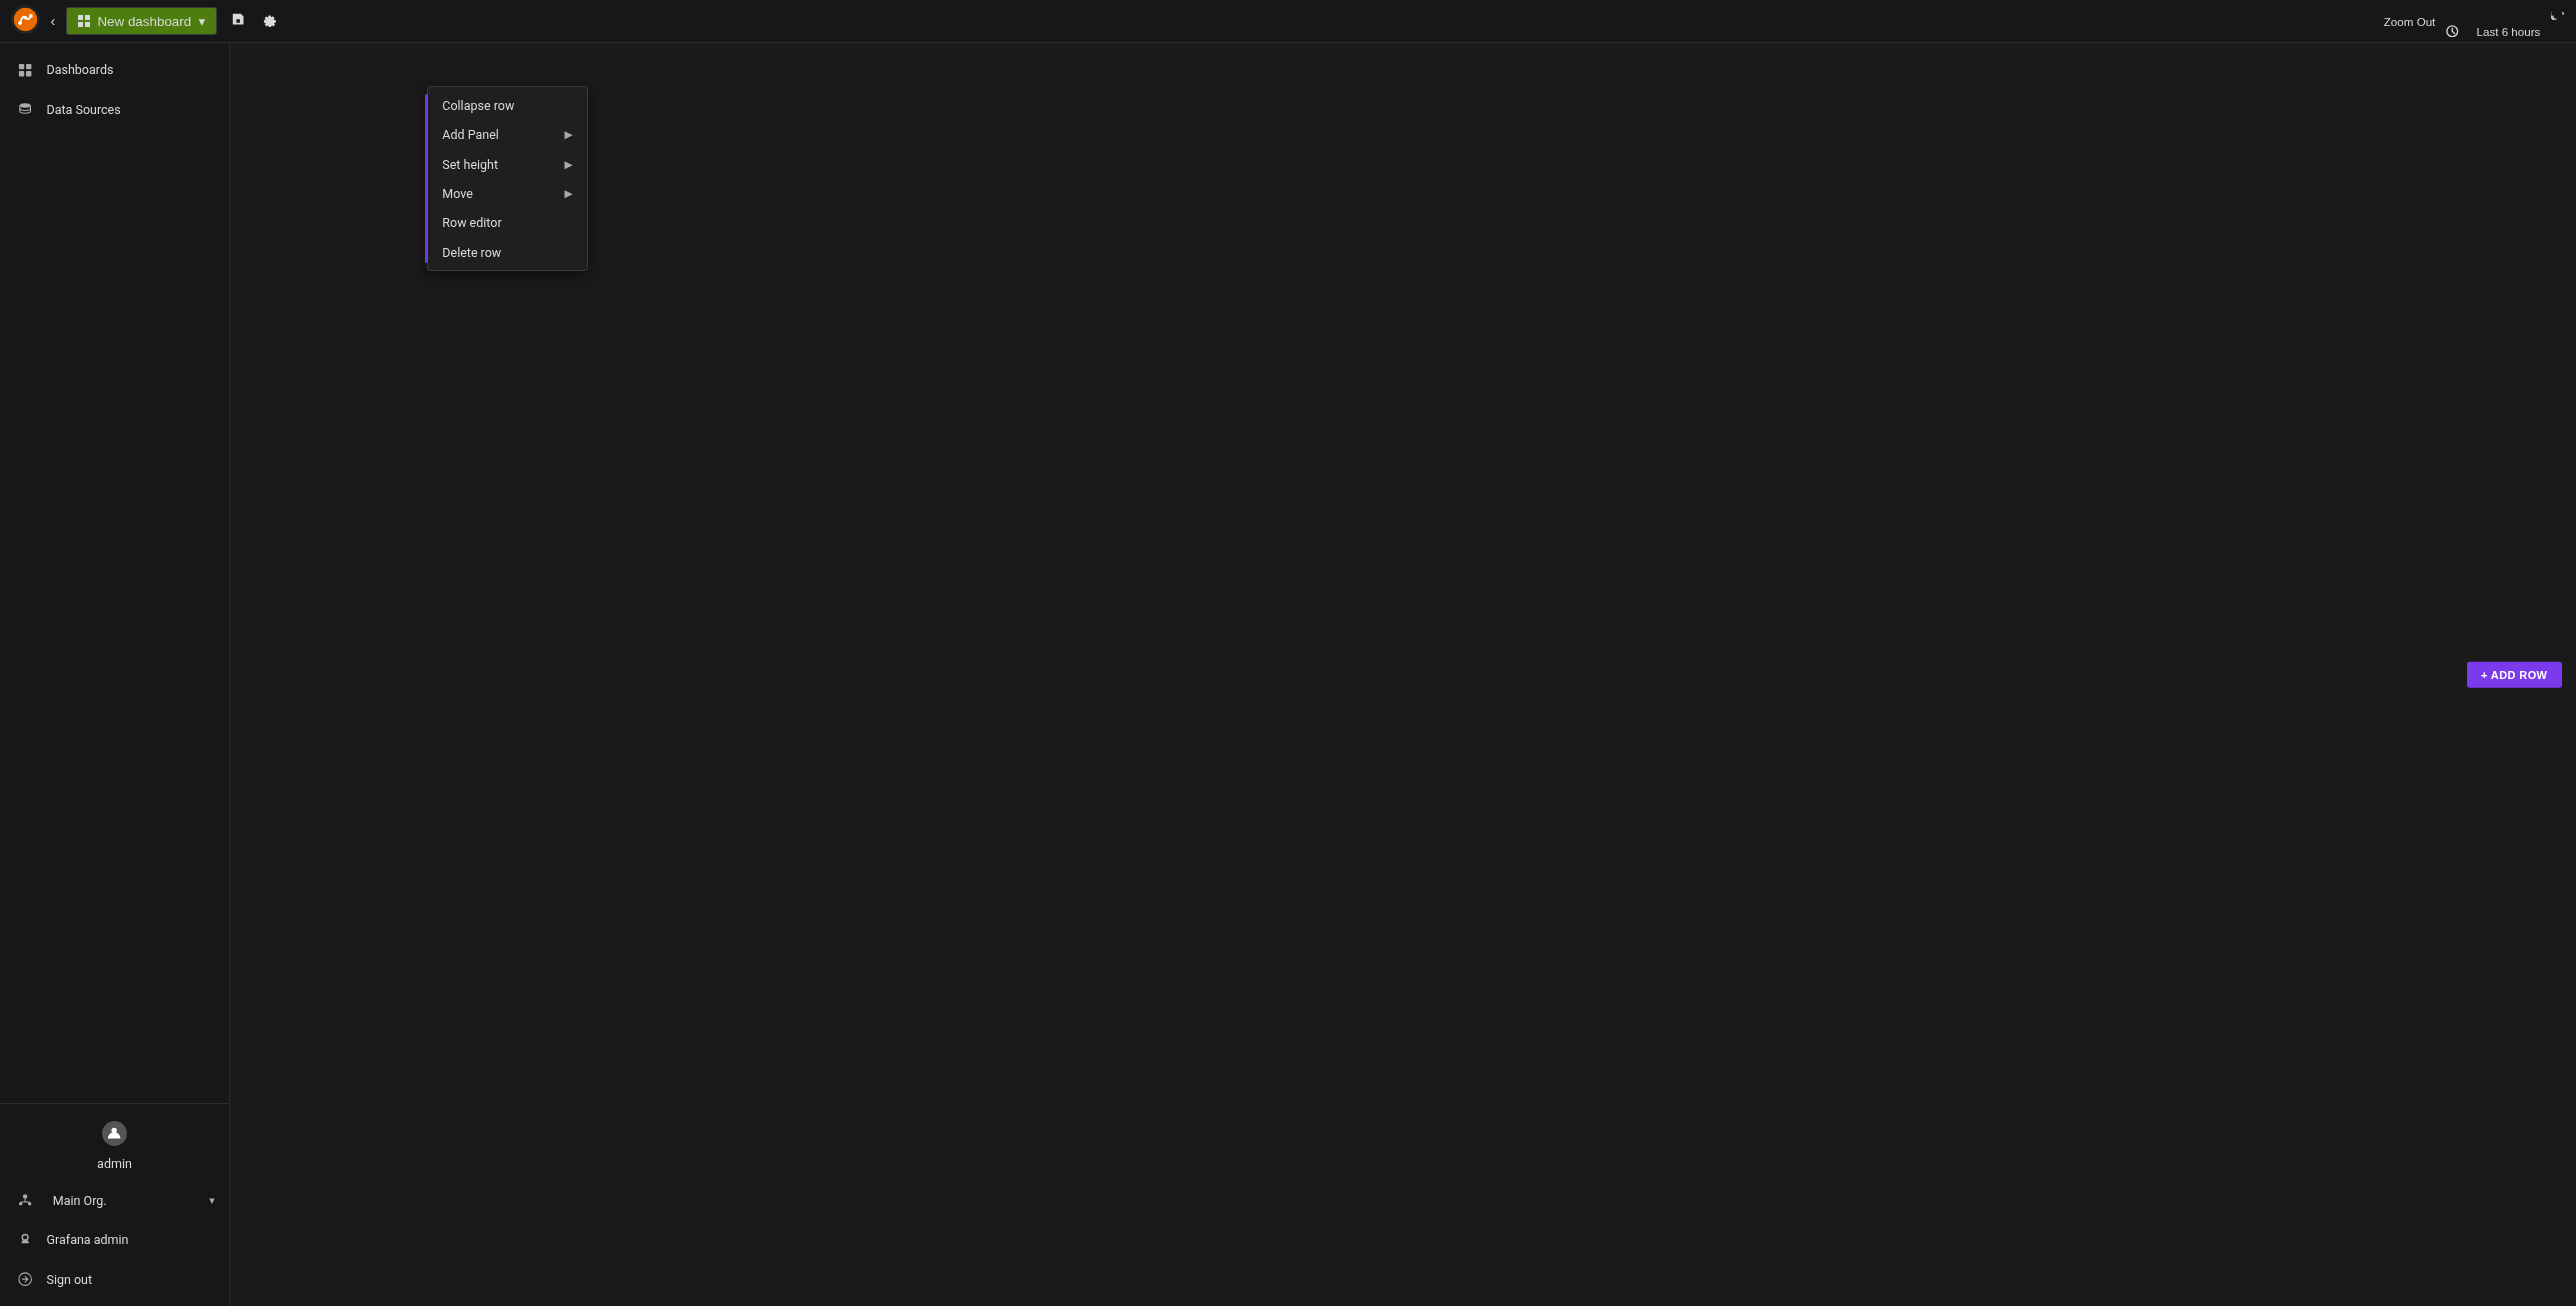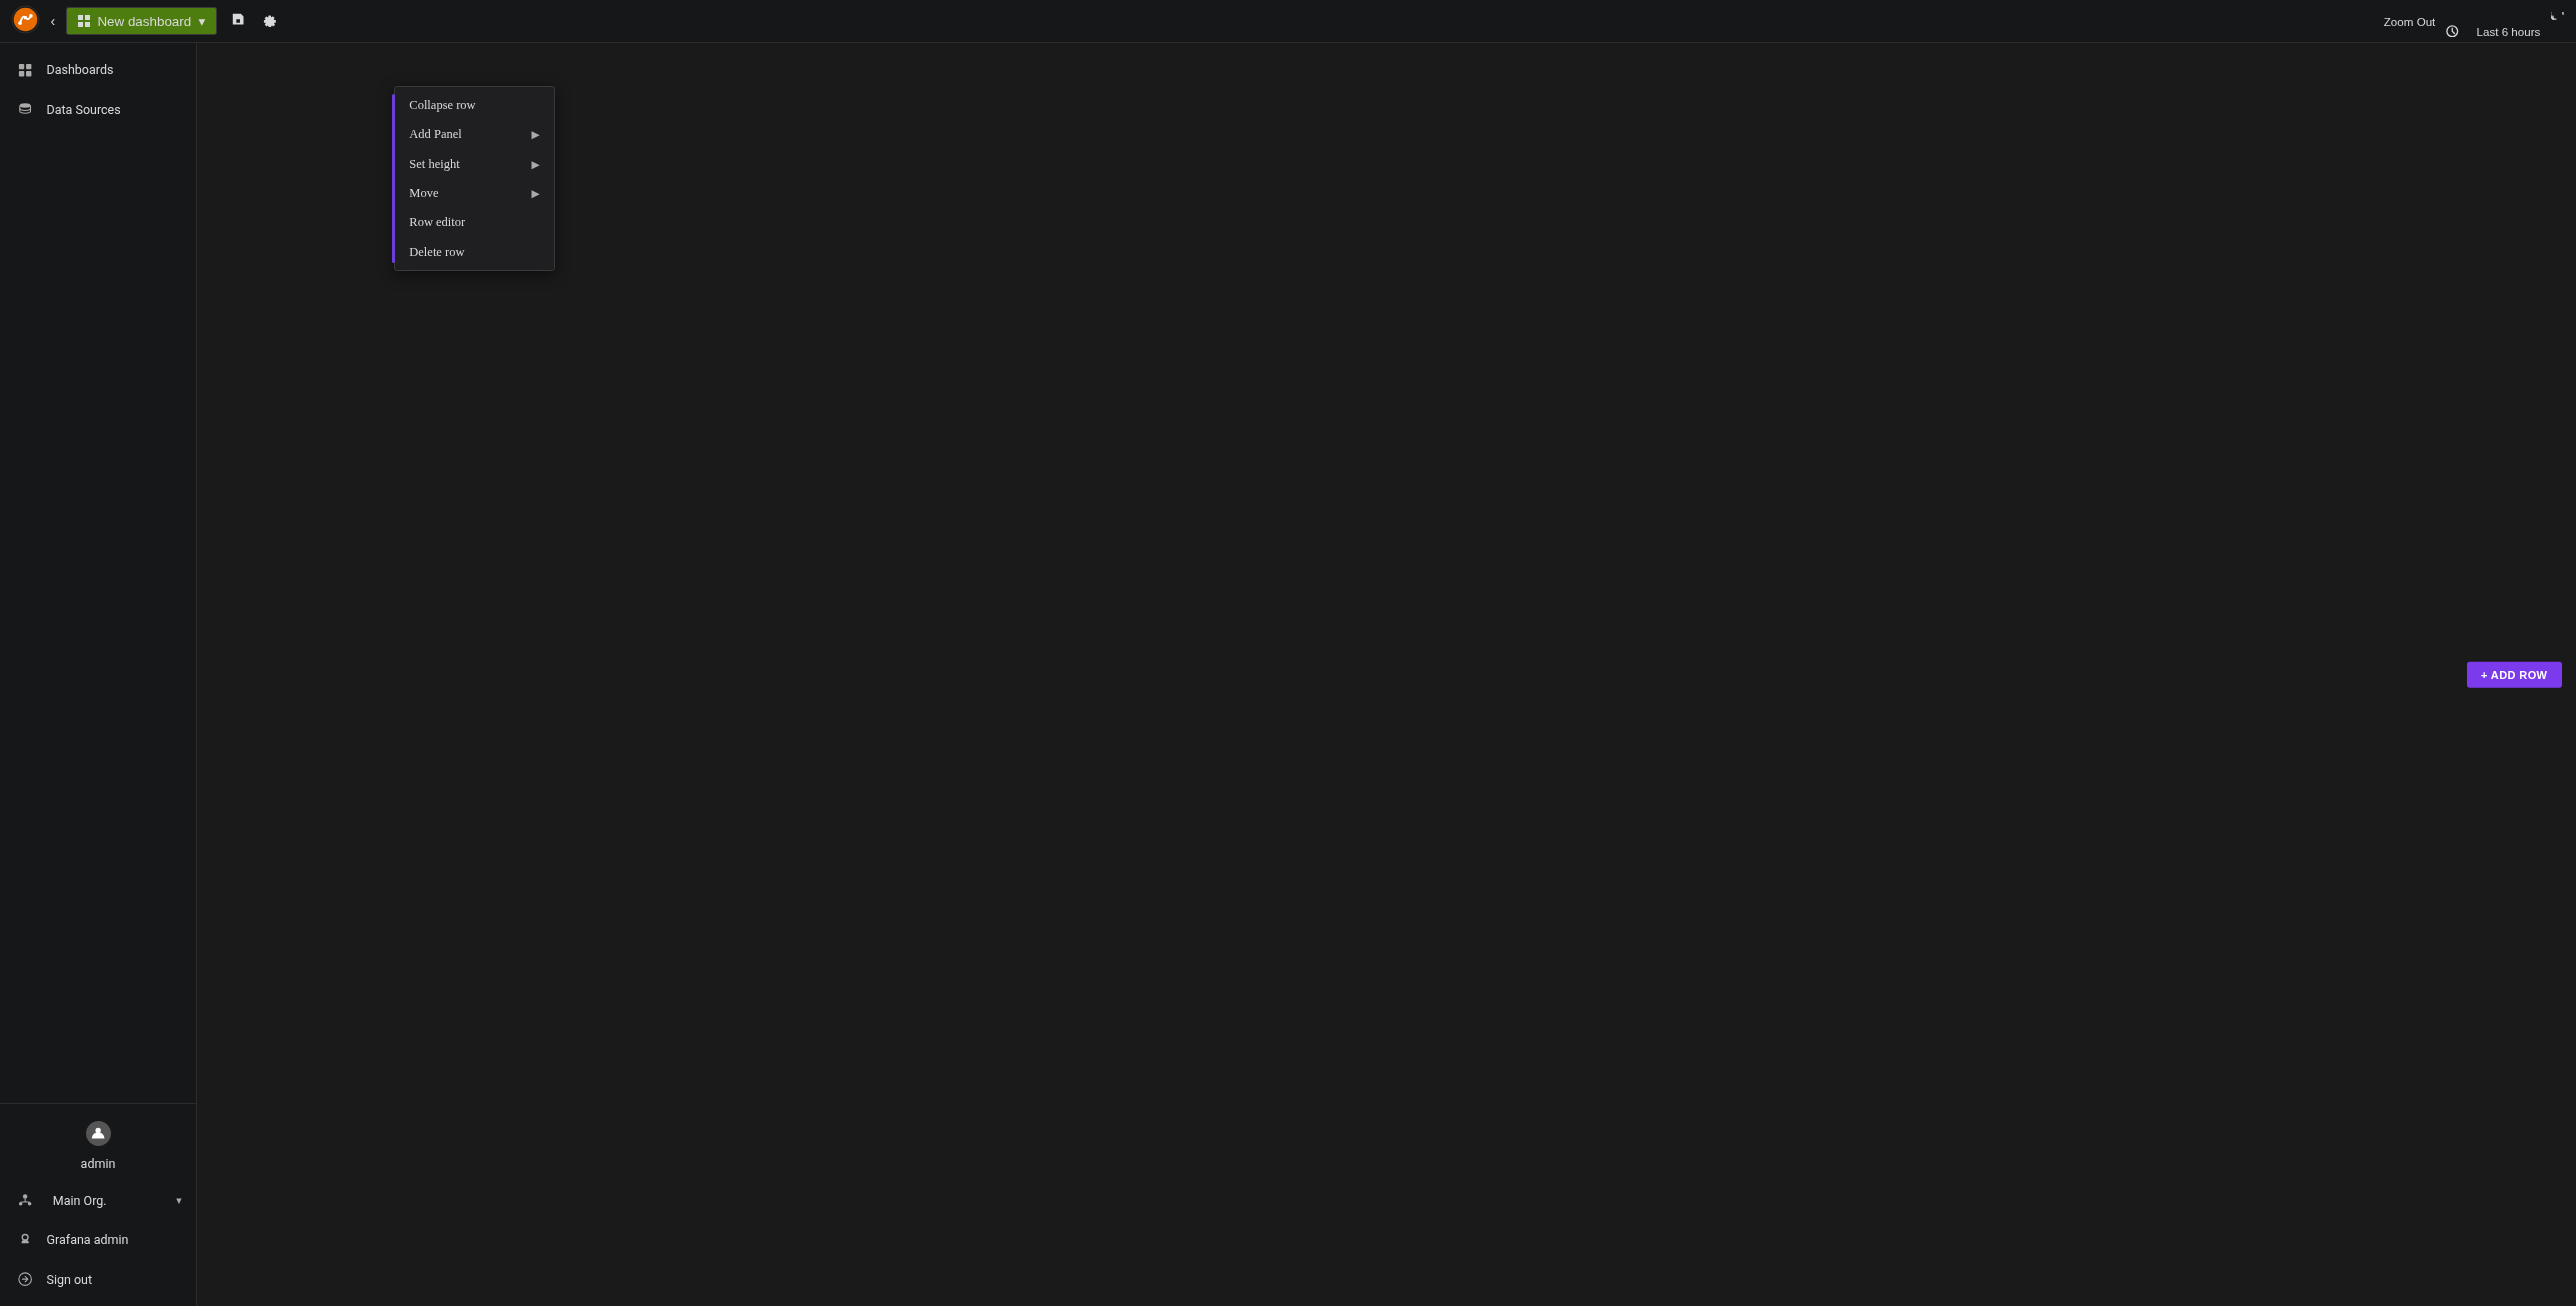--- a/index.html
+++ b/index.html
@@ -116,21 +116,21 @@
     }
 
     
     .main {
       display: flex;
       height: calc(100vh - 43px);
     }
 
     
     .sidebar {
-      width: 197px;
+      width: 230px;
       background: #161719;
       border-right: 0.9px solid #2c2c2c;
       display: flex;
       flex-direction: column;
       padding: 7.2px 0;
       flex-shrink: 0;
     }
 
     .sidebar-item {
       display: flex;
@@ -233,21 +233,20 @@
       position: absolute;
       left: 197px;
       top: 43px;
       background: #1f1f22;
       border: 0.9px solid #3a3a3a;
       border-radius: 2.7px;
       min-width: 161px;
       z-index: 200;
       box-shadow: 0 3.6px 14.3px rgba(0,0,0,0.5);
       padding: 3.6px 0;
-      font-family: Liberation Serif, serif;
     }
 
     .dropdown-menu::before {
       content: '';
       position: absolute;
       left: -2.7px;
       top: 7.2px;
       bottom: 7.2px;
       width: 2.7px;
       background: #6c3ddb;

